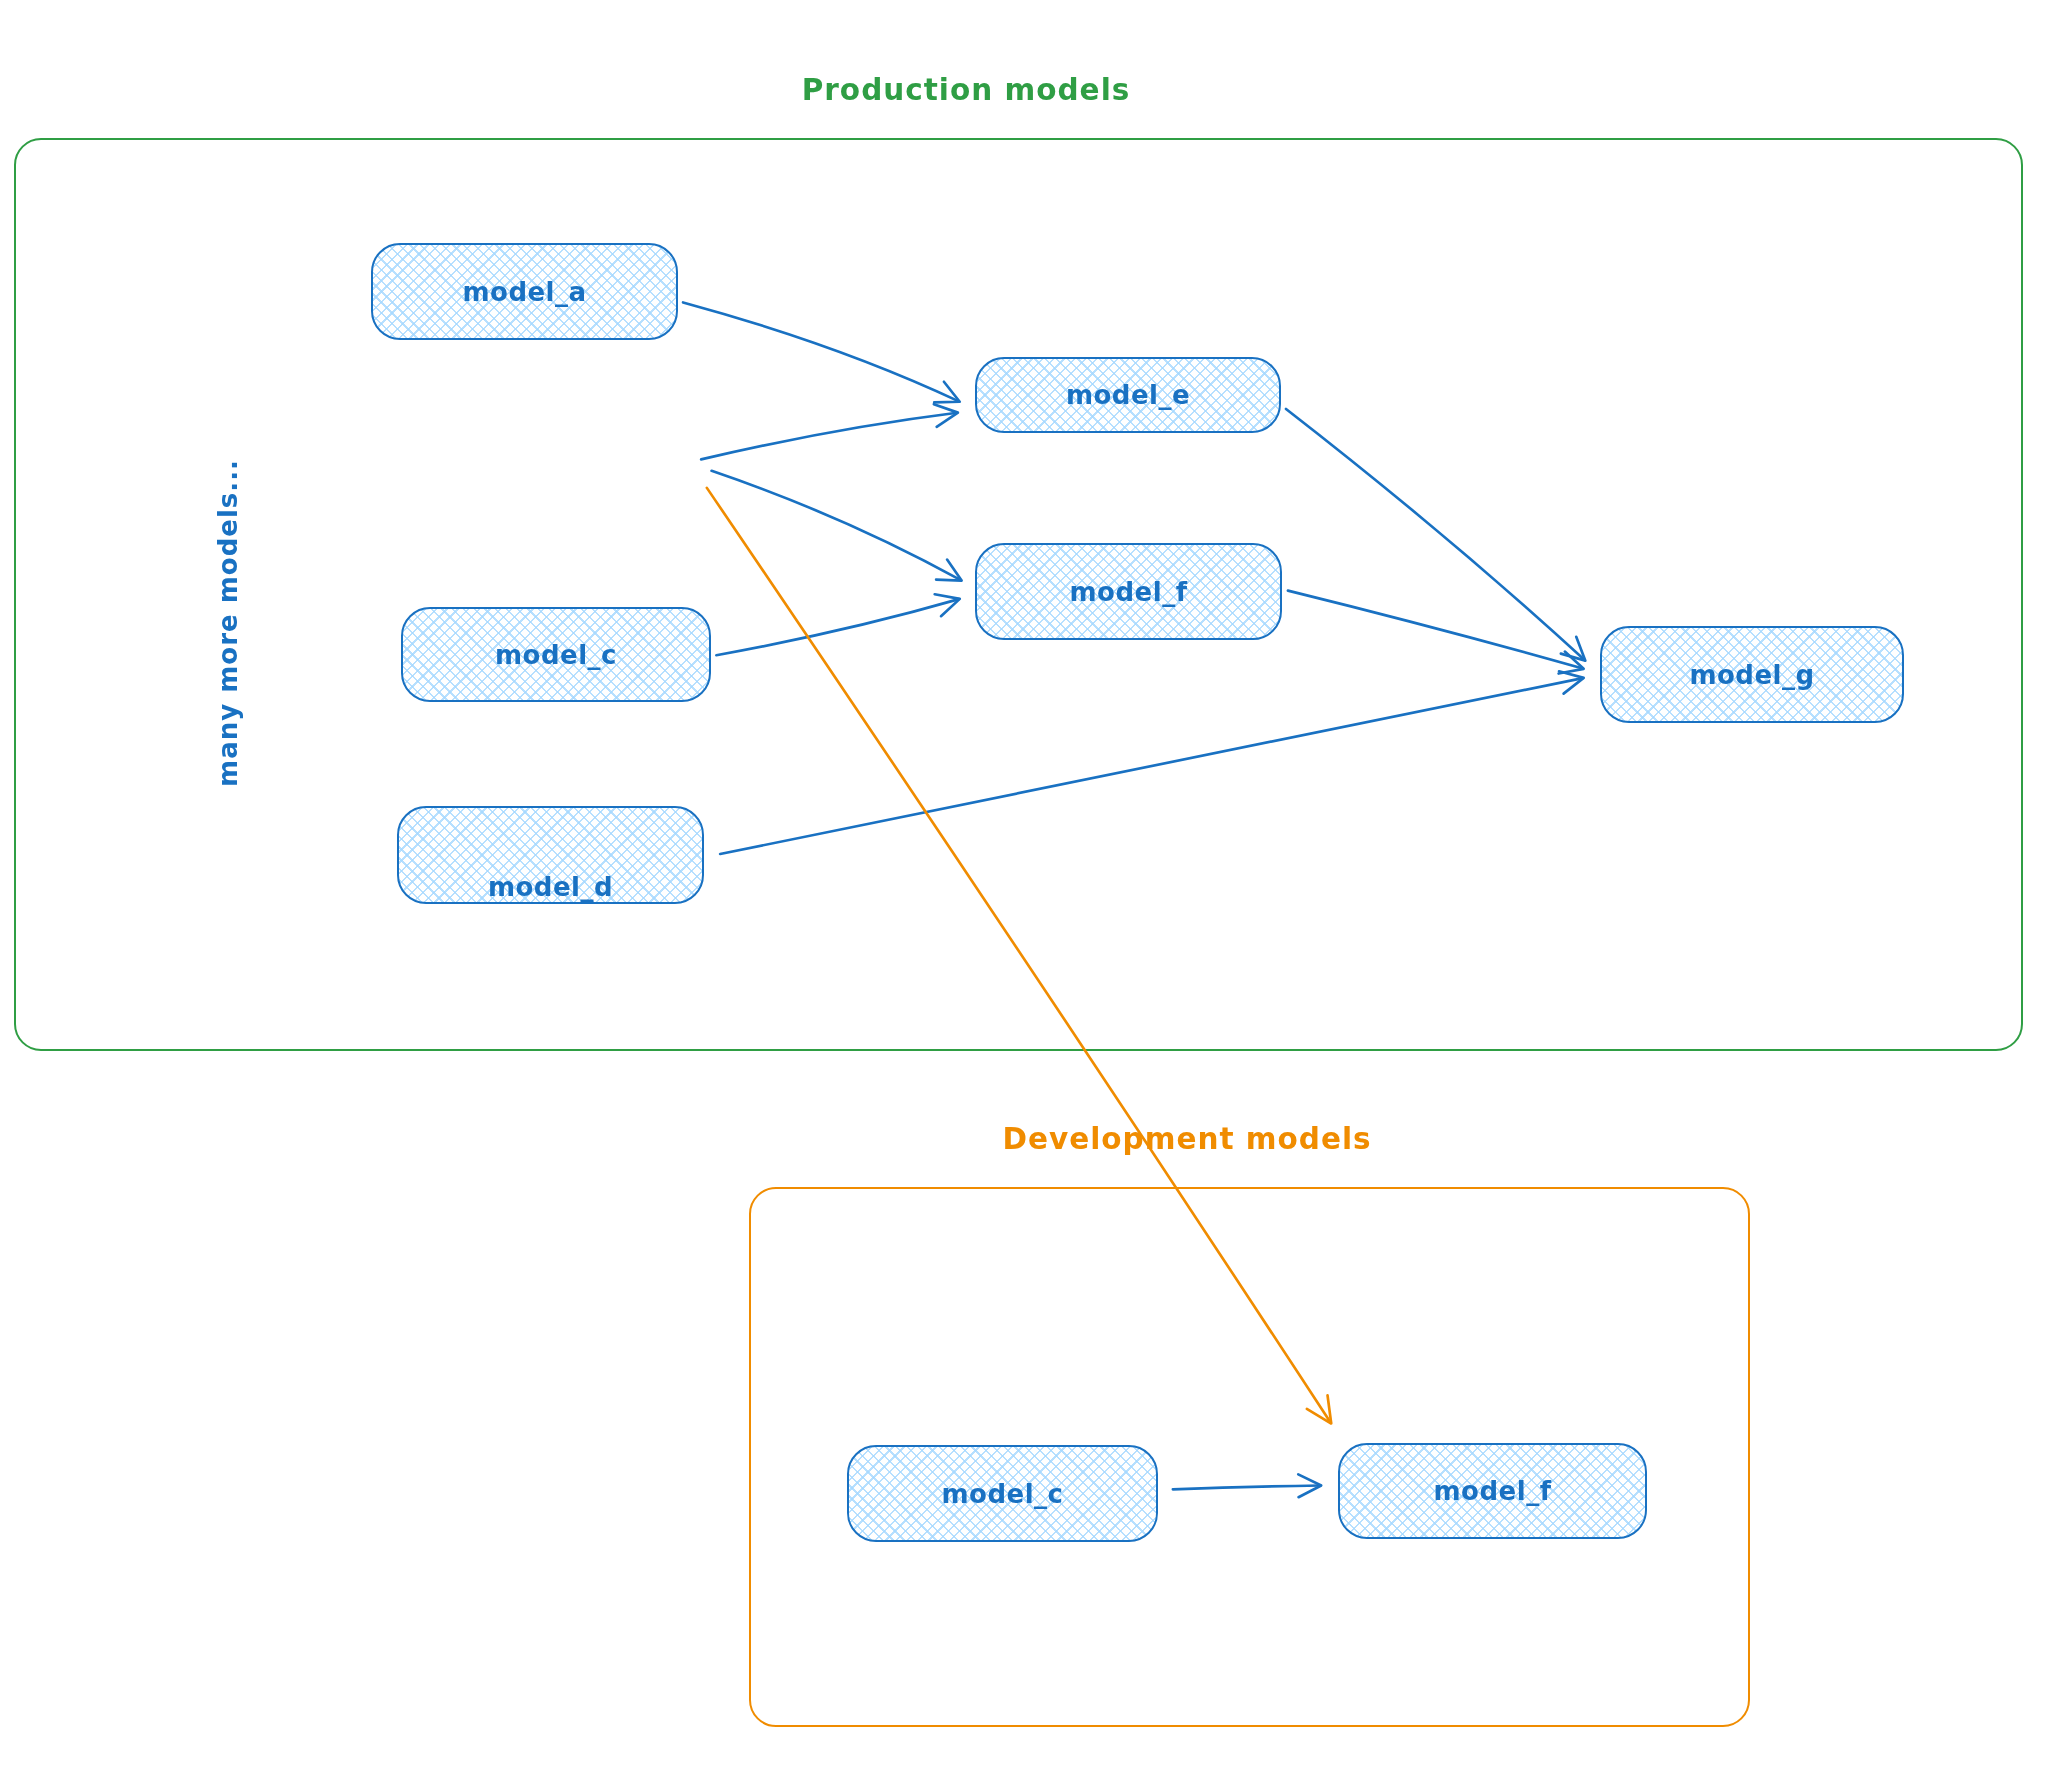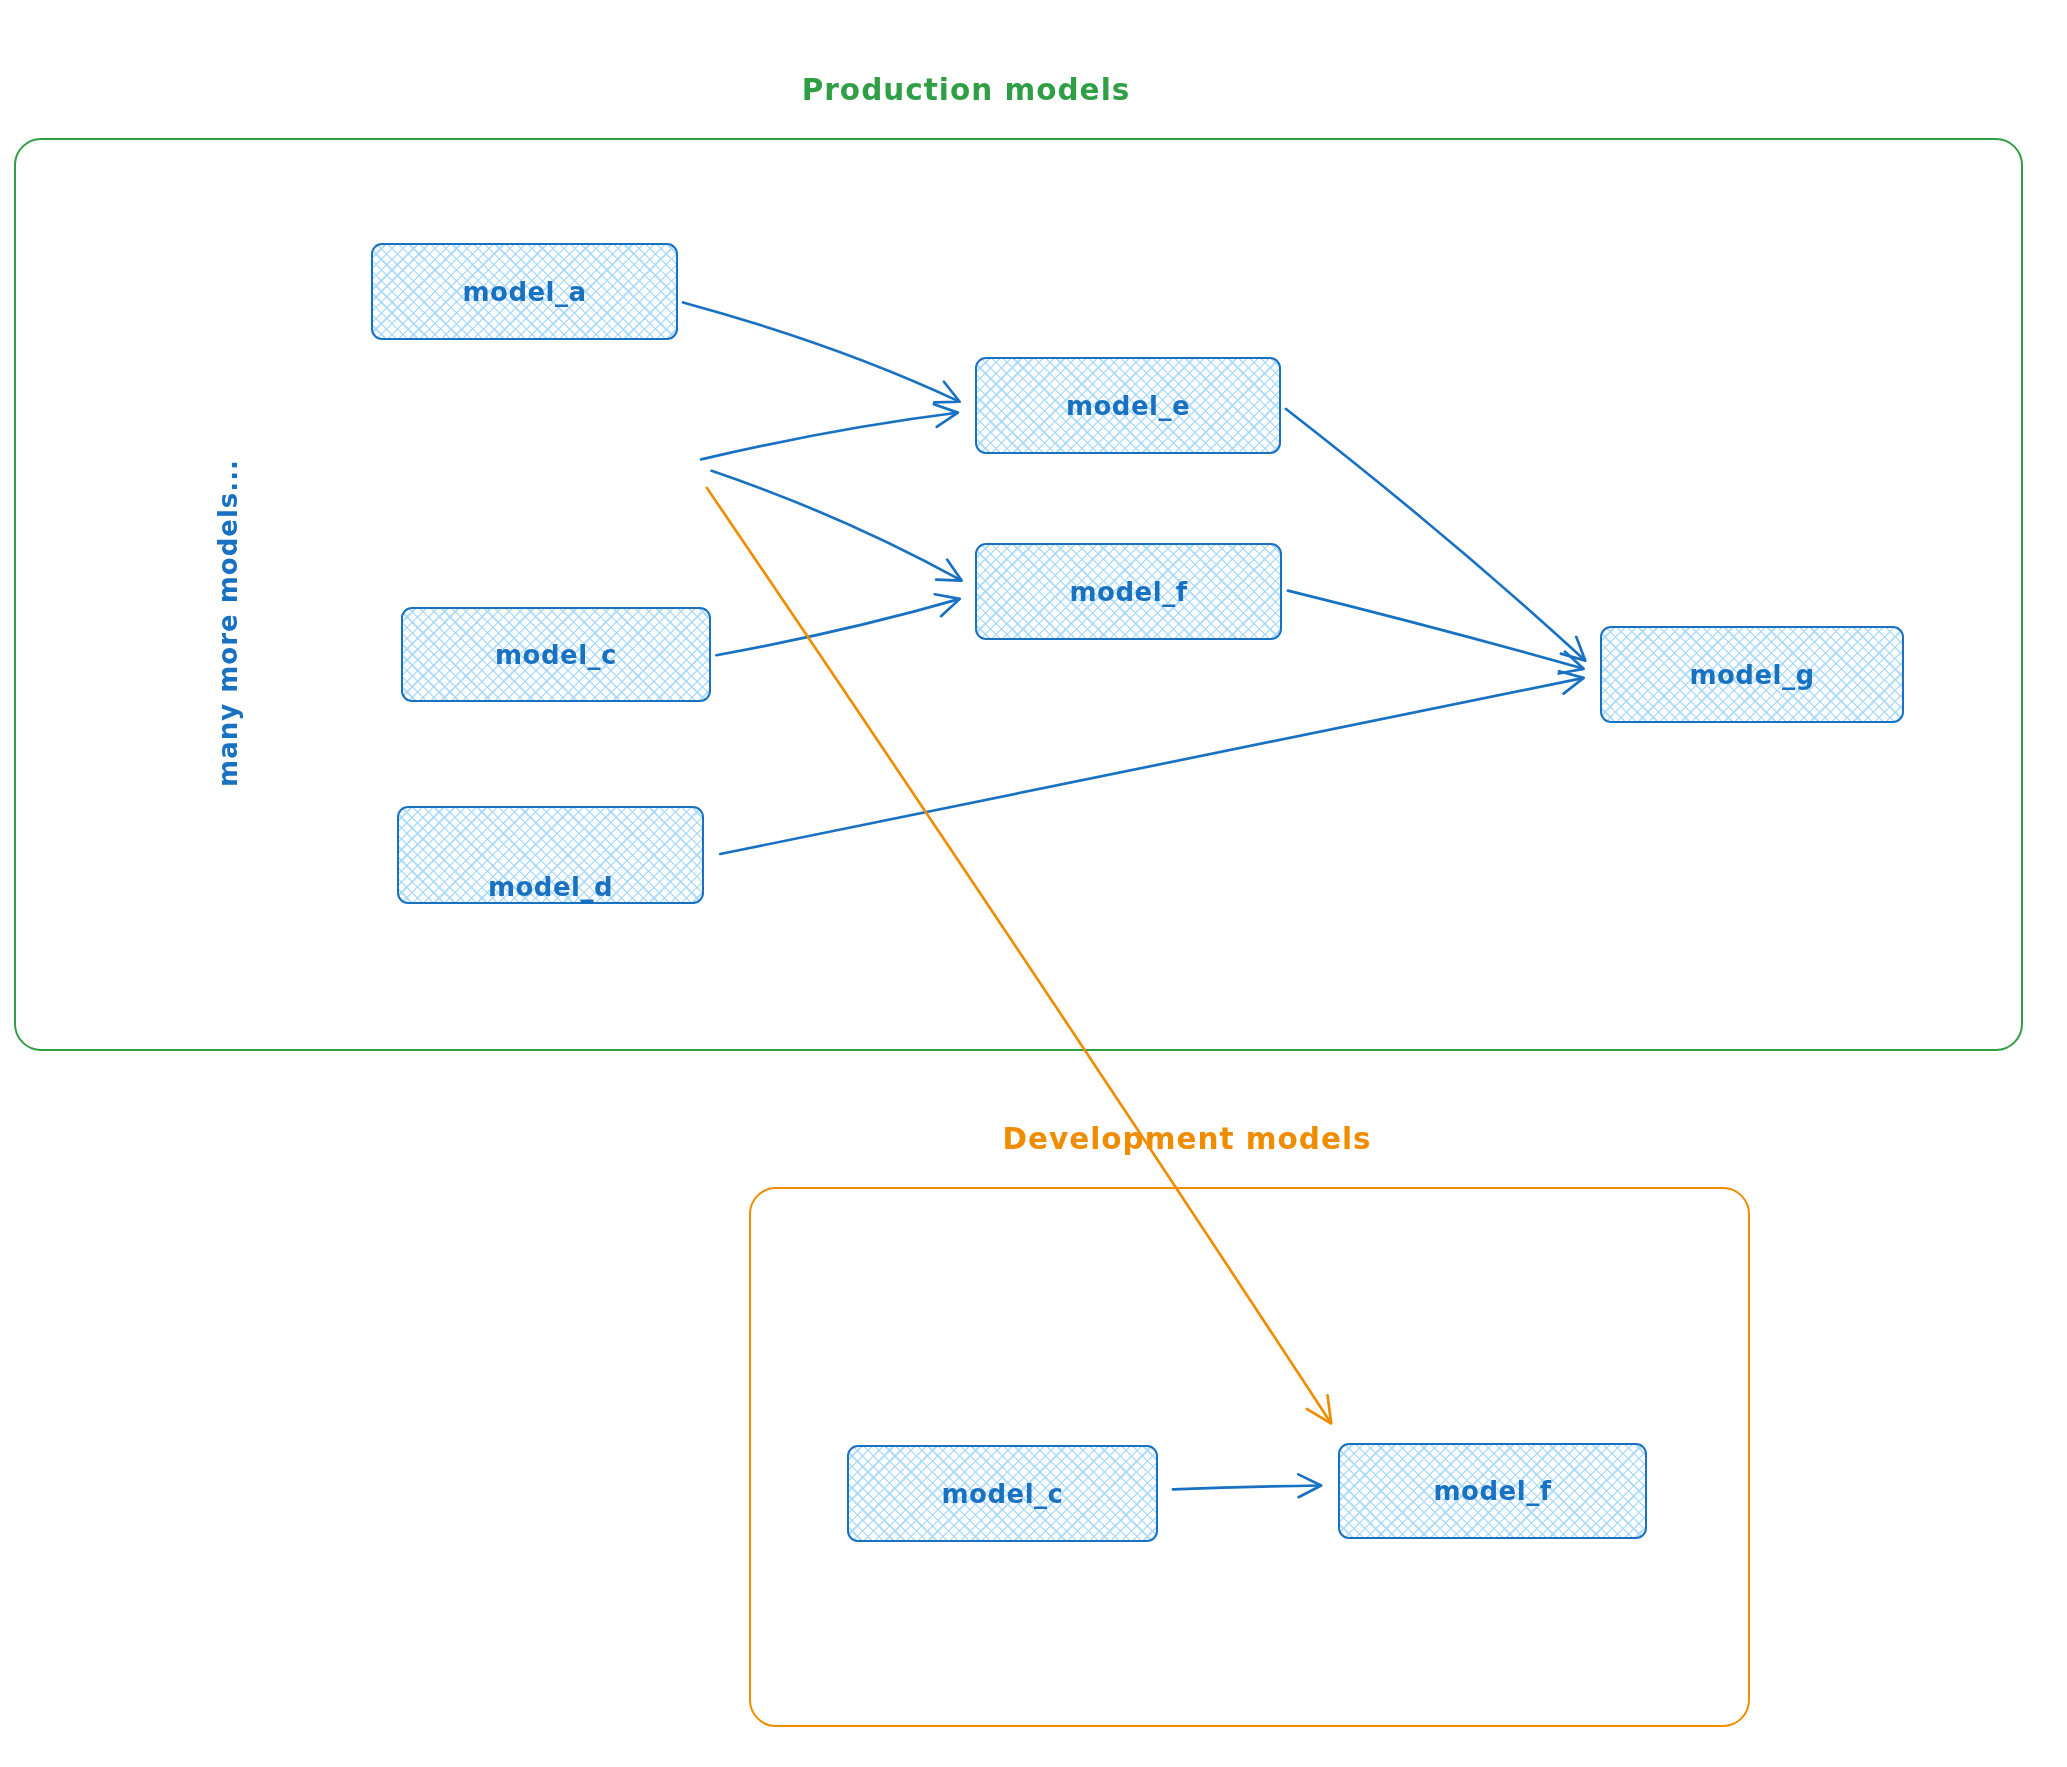--- a/index.html
+++ b/index.html
@@ -40,21 +40,21 @@
     color:var(--blue,#1971c2);
     font-size:26px;
     letter-spacing:1px;
     white-space:nowrap;
     font-weight:bold;
   }
   .node{
     position:absolute;
     box-sizing:border-box;
     border:2.9px solid var(--blue,#1971c2);
-    border-radius:11px;
+    border-radius:29px;
     display:flex;align-items:center;justify-content:center;
     color:var(--blue,#1971c2);
     font-size:26px;
     font-weight:bold;
     letter-spacing:0.5px;
     background-color:#fff;
     background-image:
       repeating-linear-gradient(45deg,  rgba(165,216,255,.8) 0px, rgba(165,216,255,.8) 1.6px, transparent 1.6px, transparent 7.6px),
       repeating-linear-gradient(135deg, rgba(165,216,255,.8) 0px, rgba(165,216,255,.8) 1.6px, transparent 1.6px, transparent 7.6px);
   }
@@ -105,21 +105,21 @@
 
   <div class="node" style="left:371px;top:243px;width:307px;height:97px;">
     <span class="label">model_a</span>
   </div>
   <div class="node" style="left:401px;top:607px;width:310px;height:95px;">
     <span class="label">model_c</span>
   </div>
   <div class="node" style="left:397px;top:806px;width:307px;height:98px;align-items:flex-end;">
     <span class="label">model_d</span>
   </div>
-  <div class="node" style="left:975px;top:357px;width:306px;height:97px;">
+  <div class="node" style="left:975px;top:357px;width:306px;height:76px;">
     <span class="label">model_e</span>
   </div>
   <div class="node" style="left:975px;top:543px;width:307px;height:97px;">
     <span class="label">model_f</span>
   </div>
   <div class="node" style="left:1600px;top:626px;width:304px;height:97px;">
     <span class="label">model_g</span>
   </div>
 
   <div class="node" style="left:847px;top:1445px;width:311px;height:97px;">

